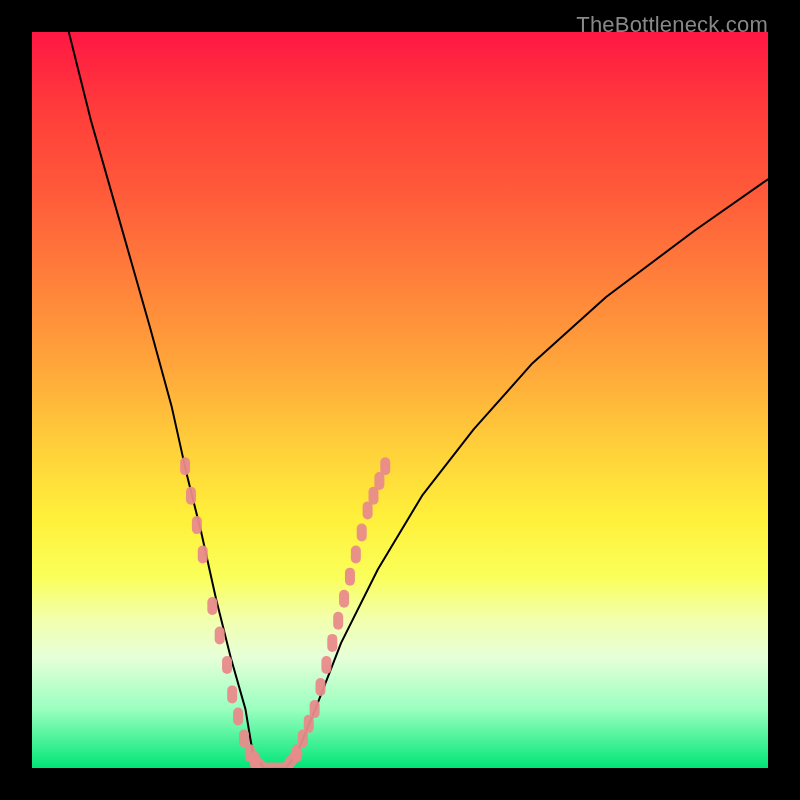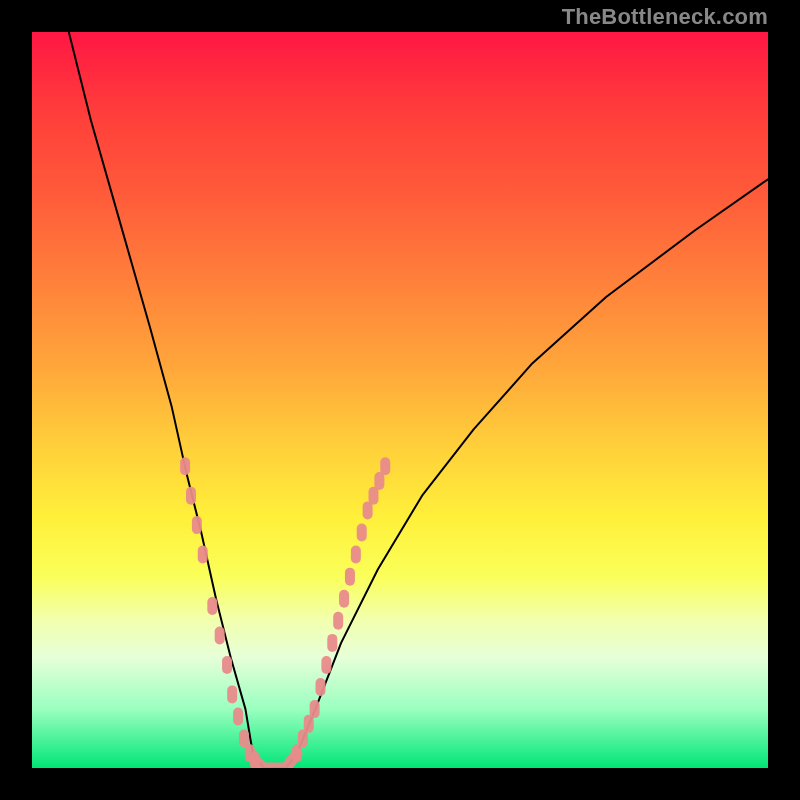--- a/index.html
+++ b/index.html
@@ -43,25 +43,25 @@
       #fff03a 66%,
       #faff5a 74%,
       #f2ffb0 80%,
       #e6ffd8 85%,
       #9affc0 92%,
       #00e676 100%
     );
   }
   .watermark {
     position: absolute;
-    top: 4px;
+    top: 12px;
     right: 32px;
     color: #888888;
     font-size: 22px;
-    font-weight: 700;
+    font-weight: 400;
     letter-spacing: 0.2px;
   }
   svg.curve {
     position: absolute;
     top: 0;
     left: 0;
   }
 </style>
 </head>
 <body>

